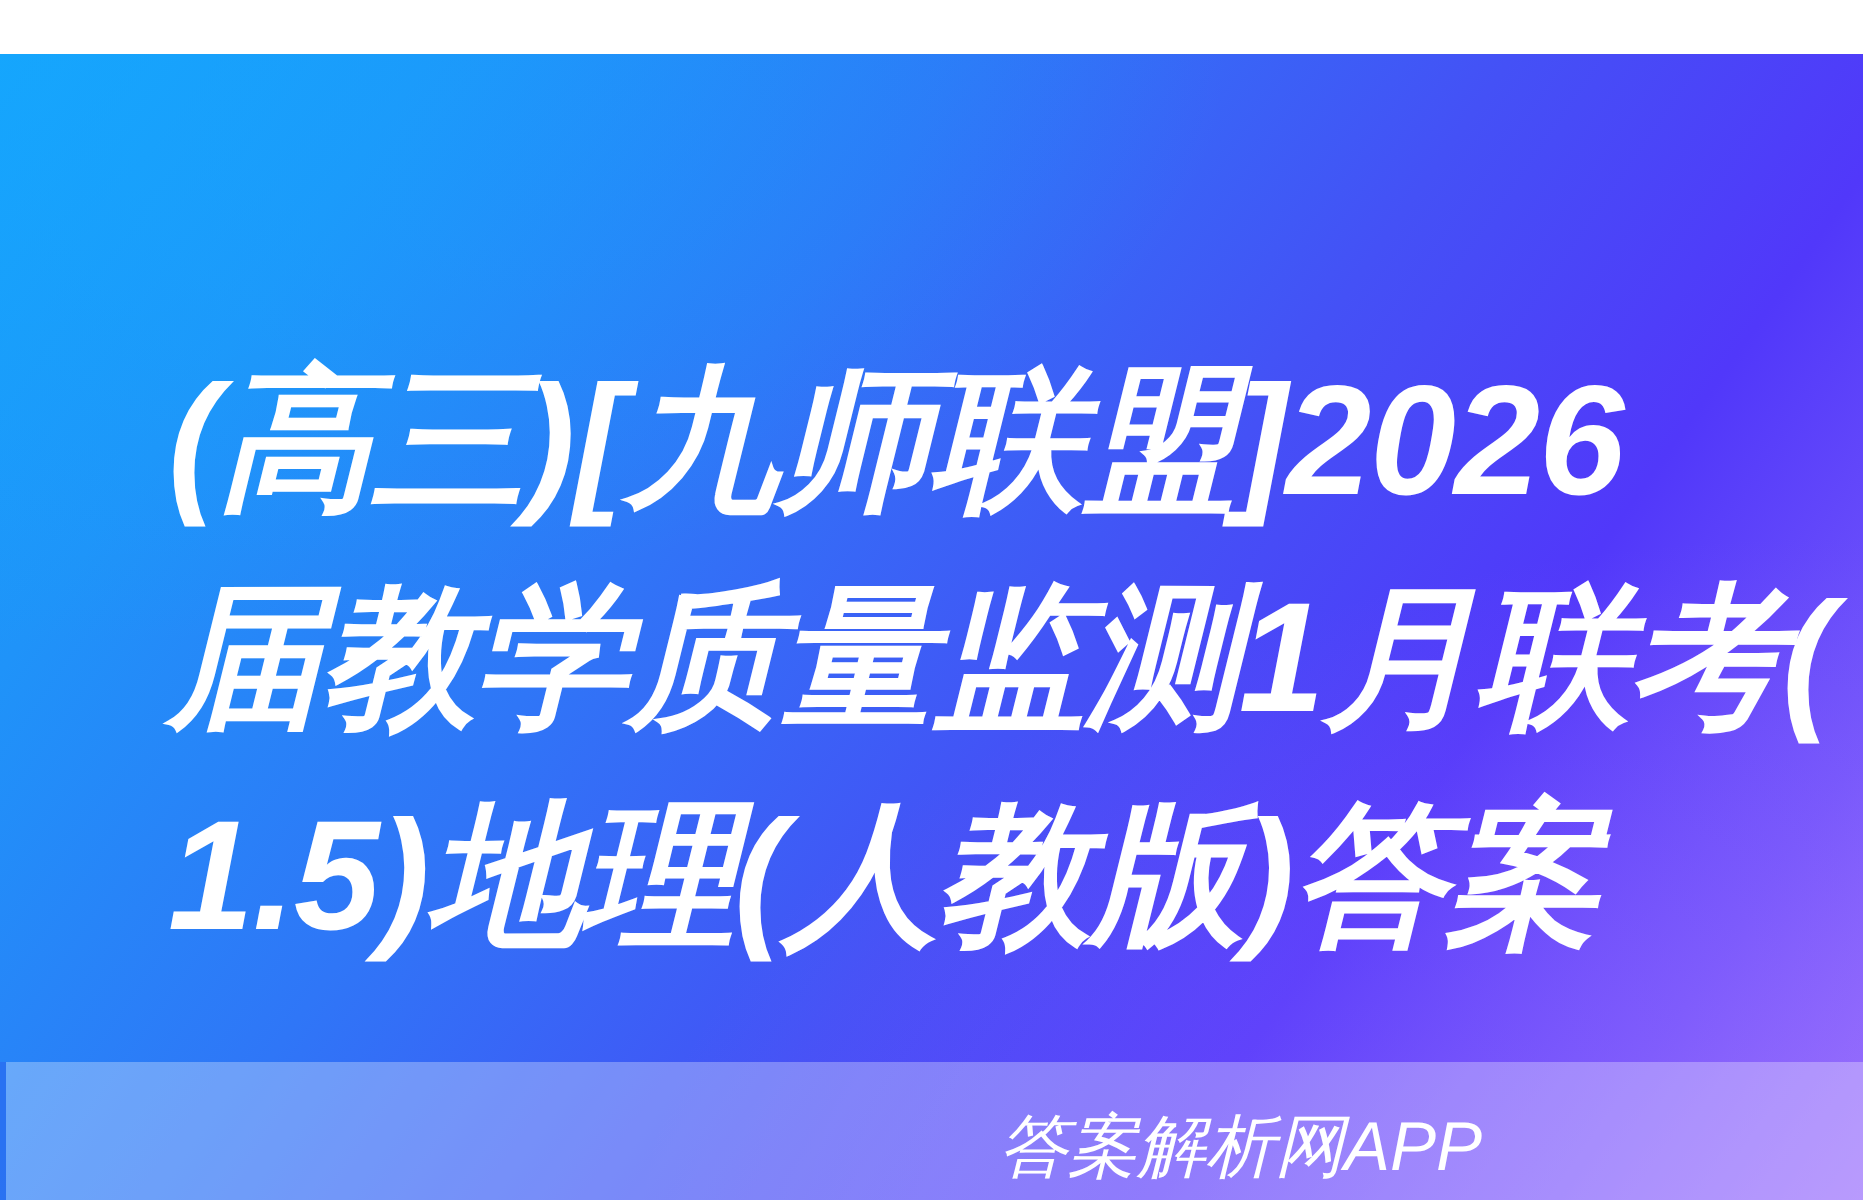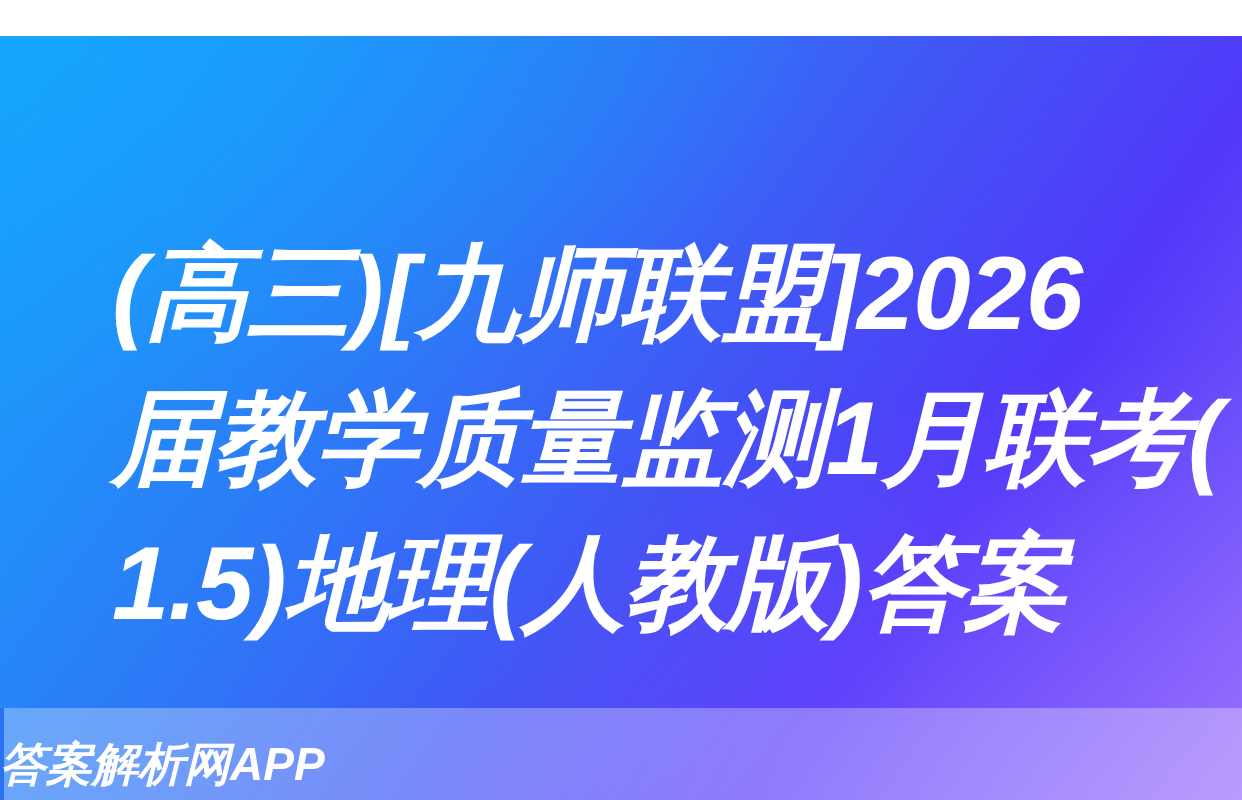--- a/index.html
+++ b/index.html
@@ -79,25 +79,25 @@
     height: 128px;
     background: rgba(30, 105, 240, 0.85);
     z-index: 4;
   }
 
   #watermark {
     position: absolute;
     left: 0;
     top: 700px;
     width: 988px;
-    text-align: left;
+    text-align: right;
     color: #ffffff;
     font-size: 46px;
     line-height: 56px;
-    font-weight: 700;
+    font-weight: 400;
     font-style: italic;
     letter-spacing: 0px;
     white-space: nowrap;
     z-index: 5;
   }
 </style>
 </head>
 <body>
 
 <div id="banner">

